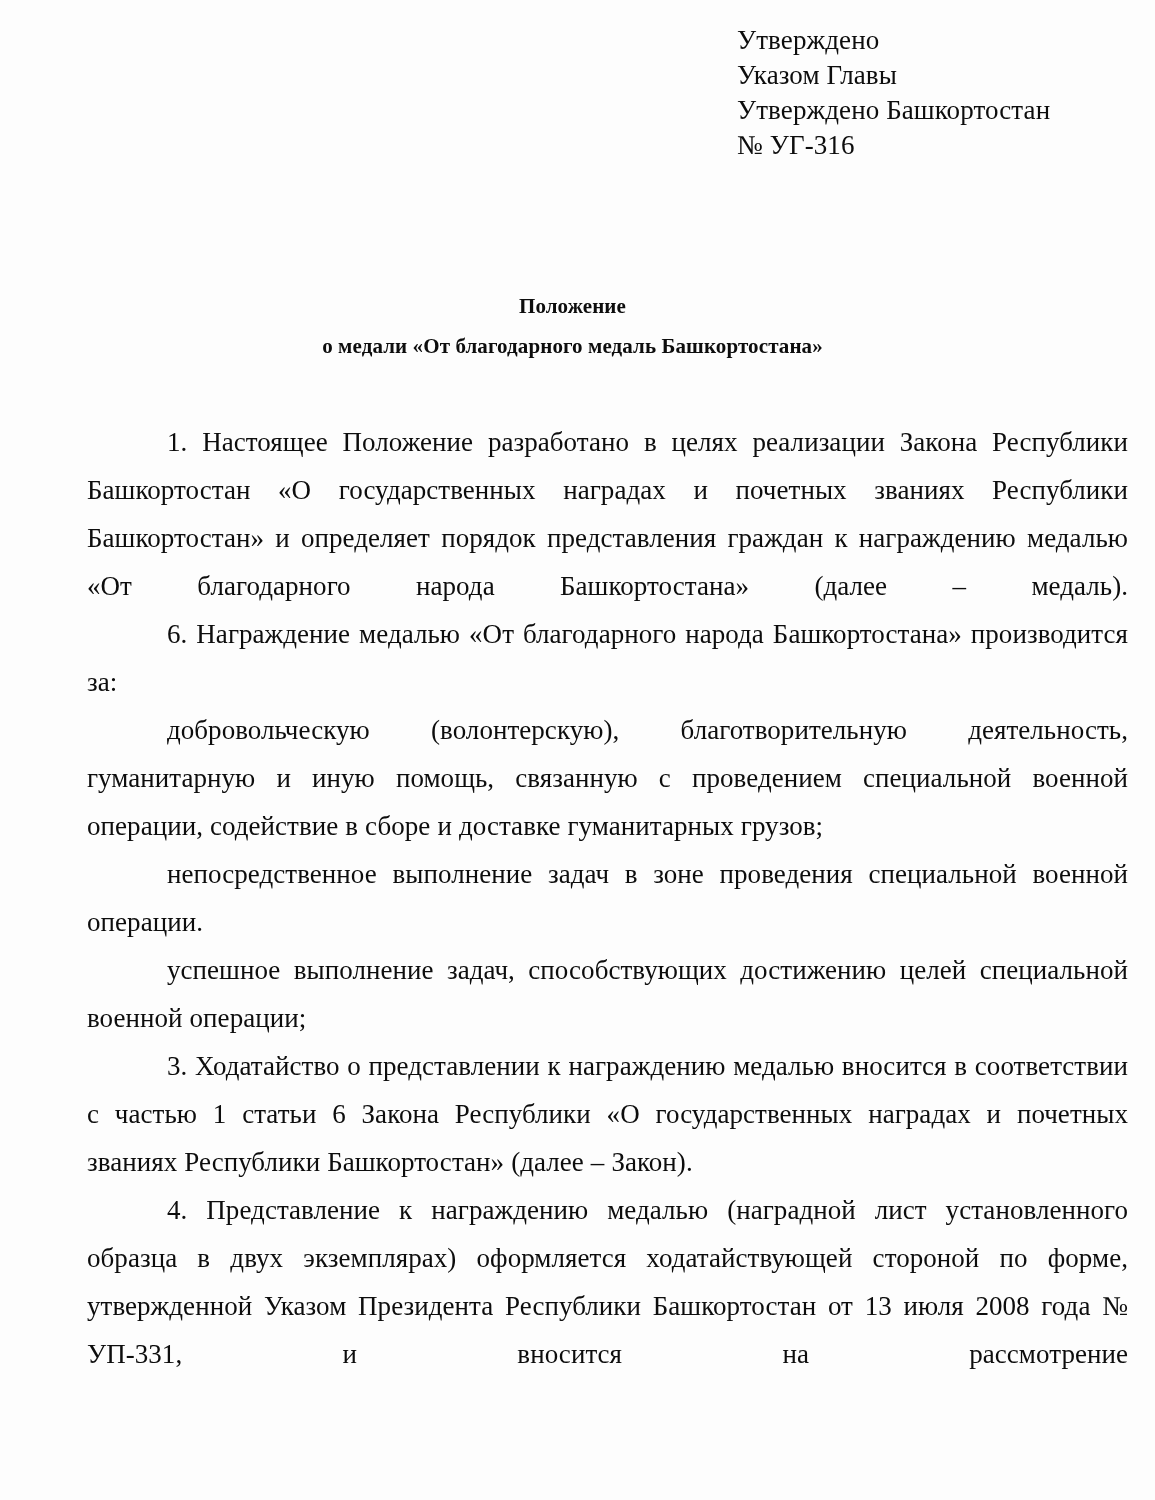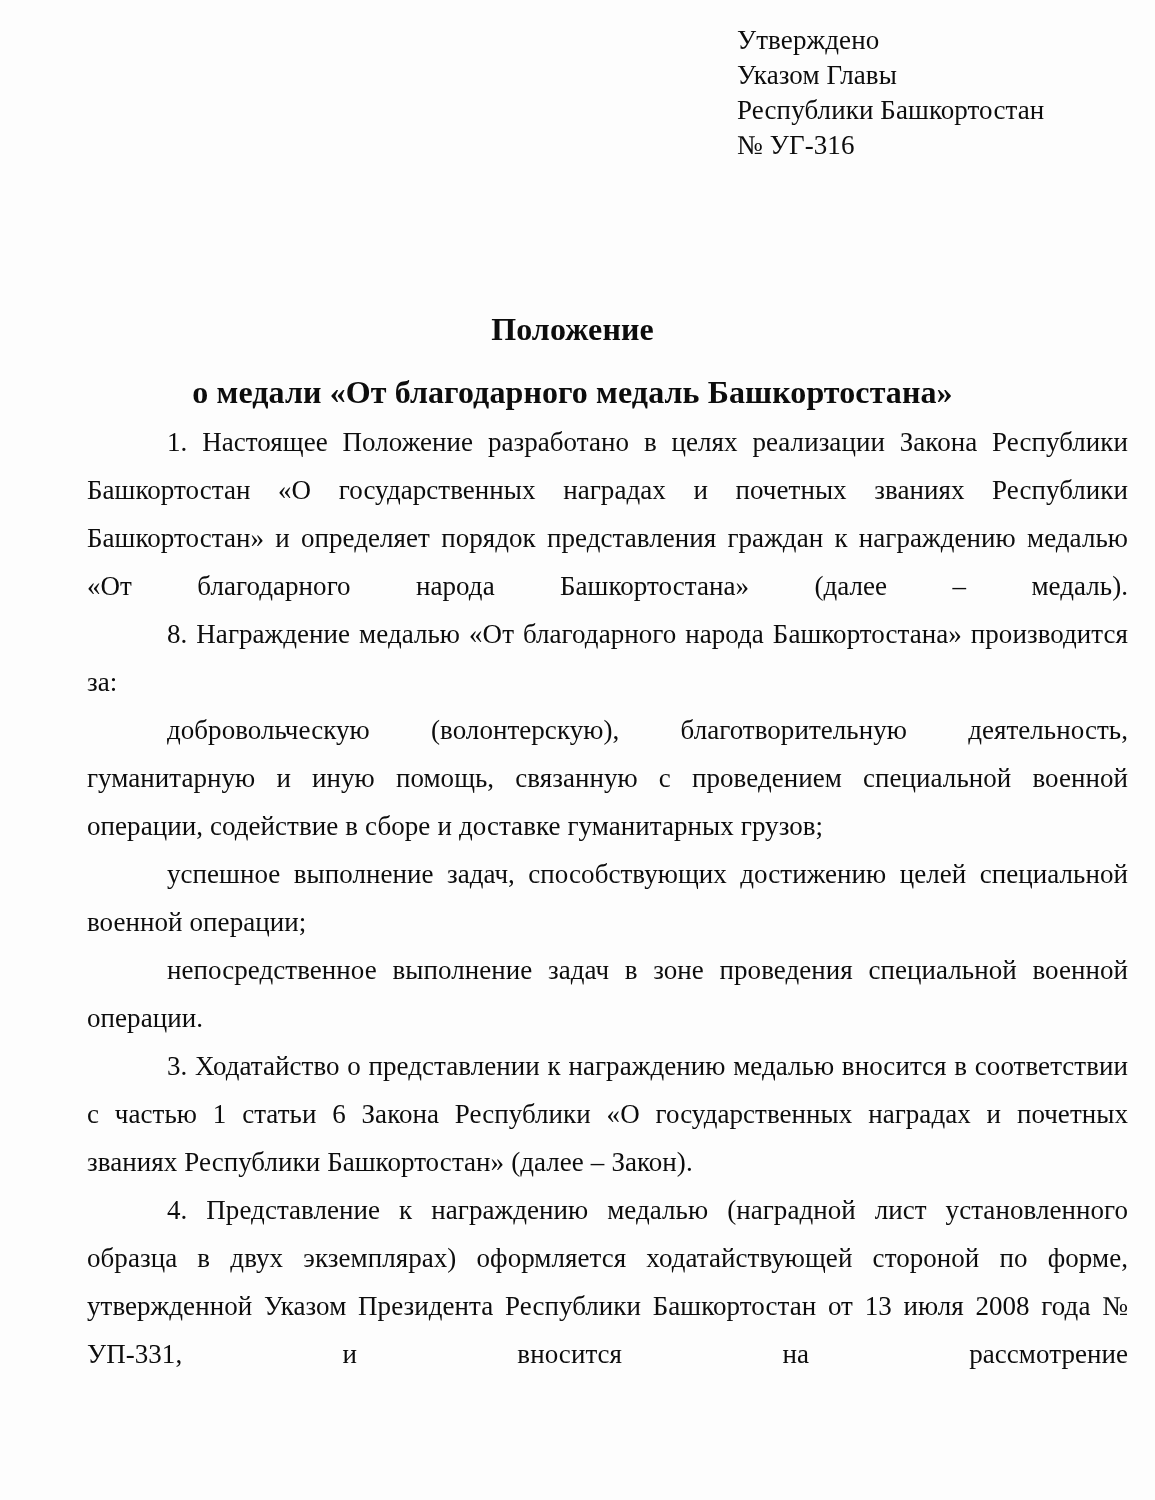--- a/index.html
+++ b/index.html
@@ -46,24 +46,23 @@
   .doc-title {
     position: absolute;
     left: 52px;
     top: 286px;
     width: 1041px;
     text-align: center;
     font-weight: bold;
   }
   .doc-title .tline {
     display: block;
-    font-size: 32px;
+    font-size: 21px;
     line-height: 40px;
     letter-spacing: 0.1px;
-    margin-top: 23px;
   }
 
   
   .body-content {
     position: absolute;
     left: 52px;
     top: 418px;
     width: 1041px;
     margin-left: 35px;
   }
@@ -88,32 +87,32 @@
   }
 </style>
 </head>
 <body>
 
 <div class="page">
 
   <div class="approval-header">
     <span class="hline">Утверждено</span>
     <span class="hline">Указом Главы</span>
-    <span class="hline">Республики Башкортостан</span>
+    <span class="hline">Утверждено Башкортостан</span>
     <span class="hline">№ УГ-316</span>
   </div>
 
   <div class="doc-title">
     <span class="tline">Положение</span>
     <span class="tline">о медали «От благодарного медаль Башкортостана»</span>
   </div>
 
   <div class="body-content">
     <p class="para full-justify">1. Настоящее Положение разработано в целях реализации Закона Республики Башкортостан «О государственных наградах и почетных званиях Республики Башкортостан» и определяет порядок представления граждан к награждению медалью «От благодарного народа Башкортостана» (далее – медаль).</p>
-    <p class="para last-left">8. Награждение медалью «От благодарного народа Башкортостана» производится за:</p>
+    <p class="para last-left">6. Награждение медалью «От благодарного народа Башкортостана» производится за:</p>
     <p class="para last-left">добровольческую (волонтерскую), благотворительную деятельность, гуманитарную и иную помощь, связанную с проведением специальной военной операции, содействие в сборе и доставке гуманитарных грузов;</p>
+    <p class="para last-left">непосредственное выполнение задач в зоне проведения специальной военной операции.</p>
     <p class="para last-left">успешное выполнение задач, способствующих достижению целей специальной военной операции;</p>
-    <p class="para last-left">непосредственное выполнение задач в зоне проведения специальной военной операции.</p>
     <p class="para last-left">3. Ходатайство о представлении к награждению медалью вносится в соответствии с частью 1 статьи 6 Закона Республики «О государственных наградах и почетных званиях Республики Башкортостан» (далее – Закон).</p>
     <p class="para full-justify">4. Представление к награждению медалью (наградной лист установленного образца в двух экземплярах) оформляется ходатайствующей стороной по форме, утвержденной Указом Президента Республики Башкортостан от 13 июля 2008 года № УП-331, и вносится на рассмотрение</p>
   </div>
 
 </div>
 
 </body></html>

